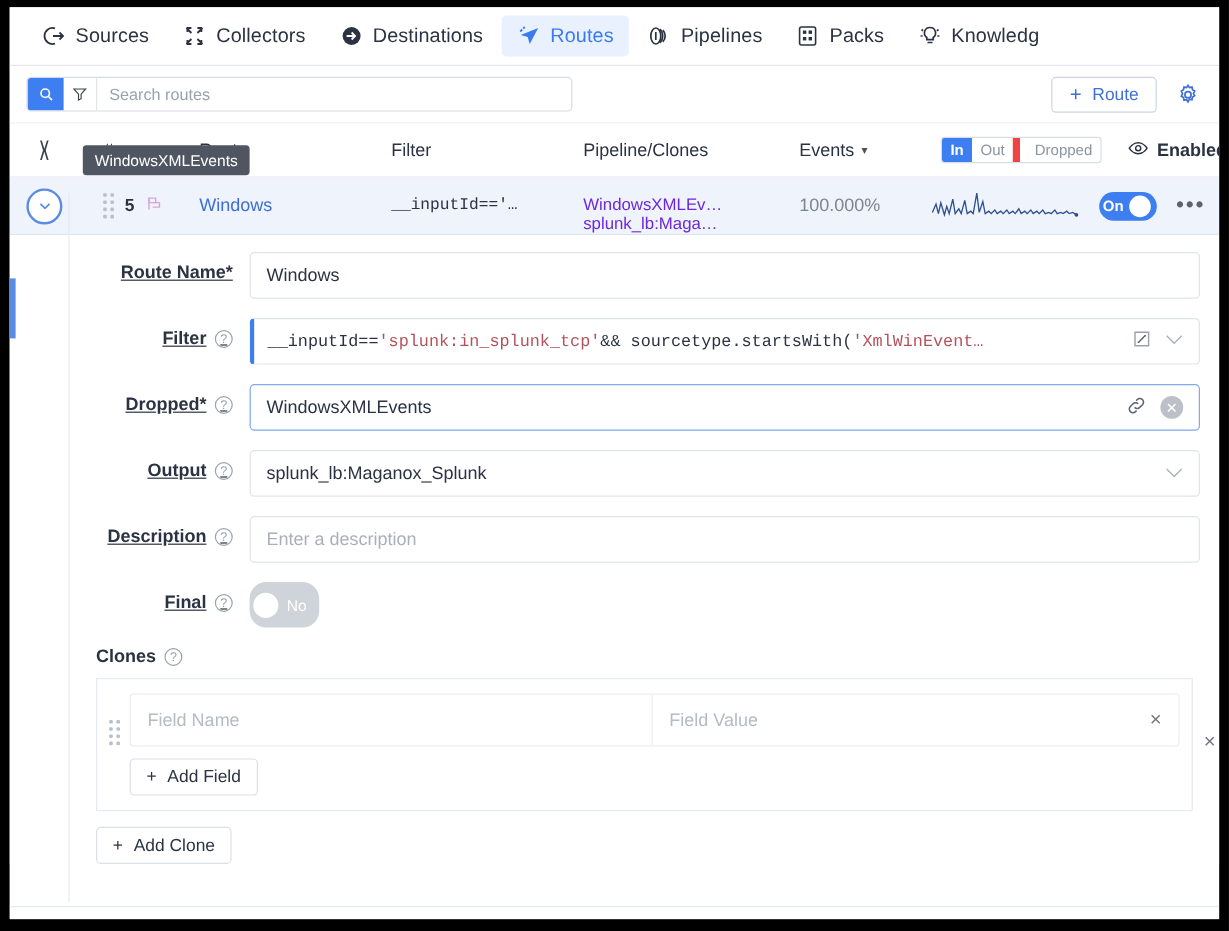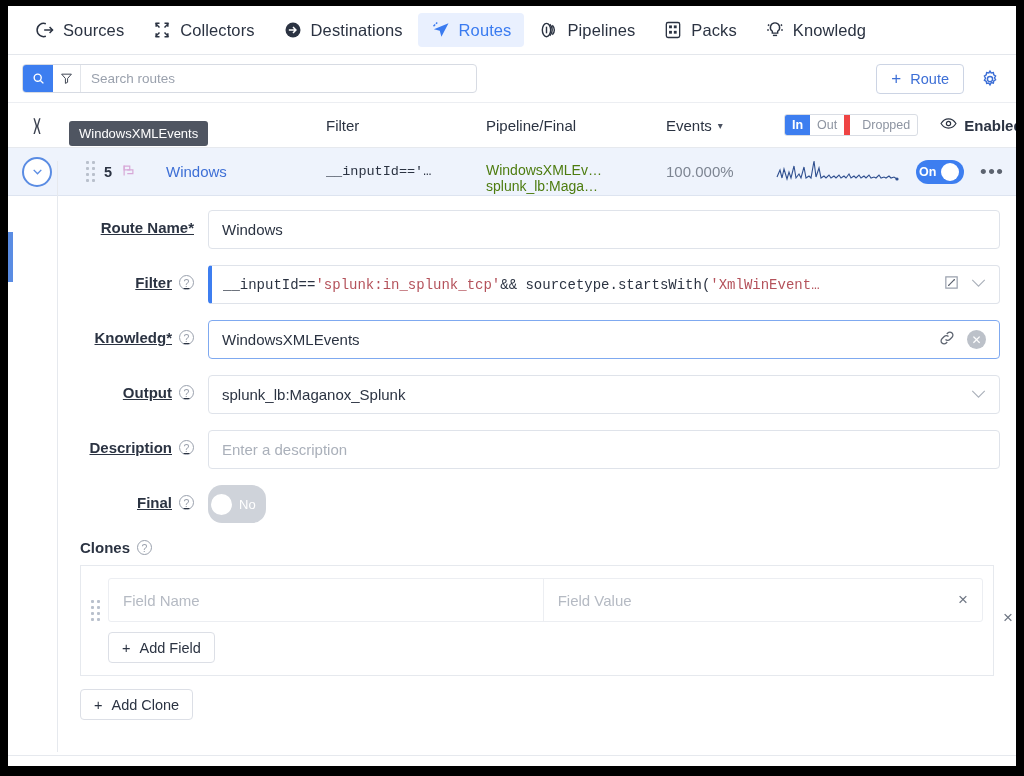--- a/index.html
+++ b/index.html
@@ -170,21 +170,21 @@
   .grip { display: grid; grid-template-columns: repeat(2, 3px); gap: 3px; }
   .grip i { width: 3px; height: 3px; background: #b9c0cc; display:block; border-radius: 1px; }
   .hashcell { display: flex; align-items: center; gap: 9px; }
   .hashnum { font-weight: 700; color: #2b3342; font-size: 14.5px; }
   .link-txt { color: #3d6fd6; }
   .mono {
     font-family: "Liberation Mono", monospace;
     font-size: 13.5px;
     color: #2b3342;
   }
-  .pipeout { display: flex; flex-direction: column; line-height: 16px; color: #4d7c0f; font-size: 14px; margin-top: 12px; }
+  .pipeout { display: flex; flex-direction: column; line-height: 16px; color: #6d28d9; font-size: 14px; margin-top: 12px; }
   .pct { color: #7d8592; font-size: 15px; }
   .toggle-on {
     width: 48px; height: 24px;
     border-radius: 13px;
     background: #3d7ef0;
     display: flex; align-items: center;
     padding: 0 3px;
     color: #fff; font-size: 12.5px; font-weight: 700;
   }
   .toggle-on .knob { width: 18px; height: 18px; border-radius: 50%; background:#fff; margin-left: 5px; }
@@ -440,21 +440,21 @@
   <div class="thead">
     <div class="col-expand">
       <span class="chev-stack">
         <span>∨</span>
           <span>∧</span>
       </span>
     </div>
     <div class="col-hash">#</div>
     <div class="col-route">Route</div>
     <div class="col-filter">Filter</div>
-    <div class="col-pipe">Pipeline/Final</div>
+    <div class="col-pipe">Pipeline/Clones</div>
     <div class="col-events" style="display:flex;align-items:center;gap:6px;">
       <span>Events</span>
       <span class="caret">▾</span>
     </div>
     <div class="col-enabled">
       <div class="inout">
         <div class="on">In</div>
         <div>Out</div>
         <div class="sep">Dropped</div>
       </div>
@@ -559,21 +559,21 @@
                 </svg>
             </span>
           </span>
         </div>
       </div>
     </div>
 
     
     <div class="frow">
       <div class="flabel">
-        <span>Knowledg*</span>
+        <span>Dropped*</span>
         <span class="qmark">?</span>
       </div>
       <div class="fctl">
         <div class="input focused">
           <span>WindowsXMLEvents</span>
           <span class="inp-right">
             <span>
               <svg width="18" height="18" viewBox="0 0 24 24" fill="none" stroke="#5c636f" stroke-width="1.7">
                 <path d="M10 14a4 4 0 0 0 5.7 0l3-3a4 4 0 1 0-5.7-5.7l-1.3 1.3"></path>
                 <path d="M14 10a4 4 0 0 0-5.7 0l-3 3a4 4 0 1 0 5.7 5.7l1.3-1.3"></path>

